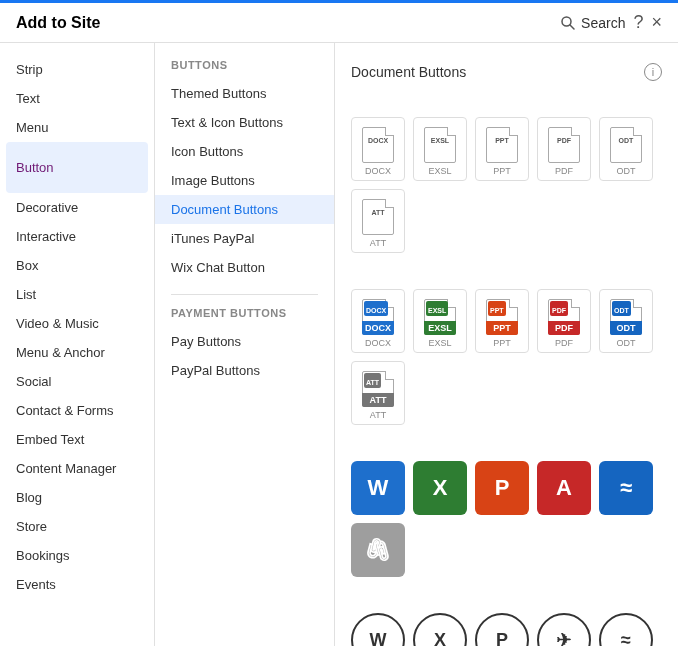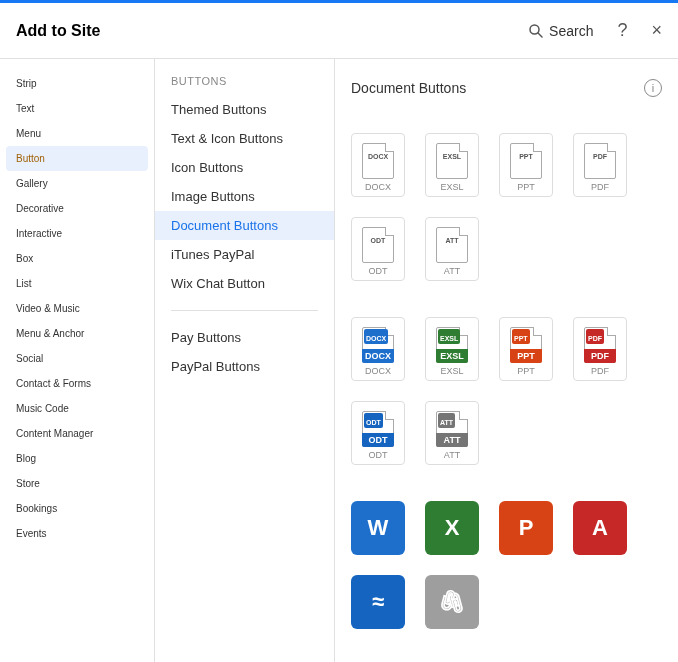--- a/index.html
+++ b/index.html
@@ -1,58 +1,58 @@
 <!DOCTYPE html>
 <html><head>
   <meta charset="utf-8">
   <style>
     * { box-sizing: border-box; margin: 0; padding: 0; }
     body { font-family: -apple-system, BlinkMacSystemFont, 'Helvetica Neue', Arial, sans-serif; font-size: 13px; background: #fff; width: 678px; height: 662px; overflow: hidden; }
 
     
     #top-bar {
       display: flex; align-items: center; justify-content: space-between;
-      padding: 0 16px; height: 56px; border-bottom: 1px solid #e0e0e0;
+      padding: 0 16px; height: 40px; border-bottom: 1px solid #e0e0e0;
       background: #fff;
     }
     #top-bar-title { font-size: 16px; font-weight: 700; color: #000; }
-    #top-bar-right { display: flex; align-items: center; gap: 24px; }
+    #top-bar-right { display: flex; align-items: center; gap: 8px; }
     .top-icon-btn { background: none; border: none; cursor: pointer; color: #555; font-size: 18px; display: flex; align-items: center; }
     .search-btn { display: flex; align-items: center; gap: 5px; background: none; border: none; cursor: pointer; color: #333; font-size: 14px; }
 
     
     #accent-bar { height: 3px; background: #1877f2; width: 100%; }
 
     
     #layout { display: flex; height: calc(662px - 59px); }
 
     
     #left-nav { width: 155px; border-right: 1px solid #e0e0e0; padding: 12px 0; overflow-y: auto; flex-shrink: 0; }
     .left-nav-item {
-      padding: 7px 16px; cursor: pointer; color: #333; font-size: 10px; white-space: nowrap;
-    }
-    .left-nav-item.active { background: #e8f0fe; color: #a16207; border-radius: 4px; margin: 0 6px; padding: 7px 10px; }
+      padding: 7px 16px; cursor: pointer; color: #333; font-size: 13px; white-space: nowrap;
+    }
+    .left-nav-item.active { background: #e8f0fe; color: #701a75; border-radius: 4px; margin: 0 6px; padding: 18px 10px; }
 
     
     #mid-nav { width: 180px; border-right: 1px solid #e0e0e0; padding: 16px 0; overflow-y: auto; flex-shrink: 0; }
-    .mid-section-title { font-size: 11px; font-weight: 400; color: #888; letter-spacing: 0.5px; padding: 0 16px 8px; text-transform: uppercase; }
+    .mid-section-title { font-size: 11px; font-weight: 700; color: #888; letter-spacing: 0.5px; padding: 0 16px 8px; text-transform: uppercase; }
     .mid-nav-item { padding: 7px 16px; cursor: pointer; color: #333; font-size: 13px; }
     .mid-nav-item.active { color: #1a73e8; background: #e8f0fe; }
     .mid-divider { border: none; border-top: 1px solid #e0e0e0; margin: 12px 16px; }
 
     
     #main-content { flex: 1; overflow-y: auto; padding: 16px; }
 
     
     .section-header { display: flex; align-items: center; justify-content: space-between; margin-bottom: 12px; margin-top: 4px; }
     .section-title { font-size: 14px; color: #333; font-weight: 400; }
     .info-icon { width: 18px; height: 18px; border: 1.5px solid #888; border-radius: 50%; display: flex; align-items: center; justify-content: center; font-size: 11px; color: #888; cursor: pointer; flex-shrink: 0; }
 
     
-    .doc-grid { display: flex; gap: 20px; flex-wrap: wrap; margin-bottom: 16px; margin-top: 36px; }
+    .doc-grid { display: flex; gap: 8px; flex-wrap: wrap; margin-bottom: 16px; margin-top: 36px; }
 
     
     .doc-btn-outline {
       width: 54px; height: 64px; border: 1px solid #ddd; border-radius: 4px;
       display: flex; flex-direction: column; align-items: center; justify-content: space-between;
       padding: 6px 4px 4px; cursor: pointer; background: #fff;
     }
     .doc-icon-area { flex: 1; display: flex; align-items: center; justify-content: center; }
     .doc-label { font-size: 9px; color: #888; font-weight: 500; }
 
@@ -105,49 +105,49 @@
   </div>
 </div>
 
 <div id="layout">
 
   <div id="left-nav">
       <div class="left-nav-item">Strip</div>
       <div class="left-nav-item">Text</div>
       <div class="left-nav-item">Menu</div>
       <div class="left-nav-item active">Button</div>
-      <div class="left-nav-item">Gallery</div>
       <div class="left-nav-item">Decorative</div>
       <div class="left-nav-item">Interactive</div>
       <div class="left-nav-item">Box</div>
       <div class="left-nav-item">List</div>
       <div class="left-nav-item">Video &amp; Music</div>
       <div class="left-nav-item">Menu &amp; Anchor</div>
       <div class="left-nav-item">Social</div>
       <div class="left-nav-item">Contact &amp; Forms</div>
-      <div class="left-nav-item">Music Code</div>
+      <div class="left-nav-item">Embed Text</div>
       <div class="left-nav-item">Content Manager</div>
       <div class="left-nav-item">Blog</div>
       <div class="left-nav-item">Store</div>
       <div class="left-nav-item">Bookings</div>
       <div class="left-nav-item">Events</div>
     </div>
 
   <div id="mid-nav">
     <div class="mid-section-title">BUTTONS</div>
     <div id="mid-buttons-items">
         <div class="mid-nav-item">Themed Buttons</div>
         <div class="mid-nav-item">Text &amp; Icon Buttons</div>
         <div class="mid-nav-item">Icon Buttons</div>
         <div class="mid-nav-item">Image Buttons</div>
         <div class="mid-nav-item active">Document Buttons</div>
         <div class="mid-nav-item">iTunes PayPal</div>
         <div class="mid-nav-item">Wix Chat Button</div>
       </div>
     <hr class="mid-divider">
+    <div class="mid-section-title">PAYMENT BUTTONS</div>
     <div id="mid-payment-items">
         <div class="mid-nav-item">Pay Buttons</div>
         <div class="mid-nav-item">PayPal Buttons</div>
       </div>
   </div>
 
   <div id="main-content">
 
     <div class="section-header">
       <span class="section-title">Document Buttons</span>

